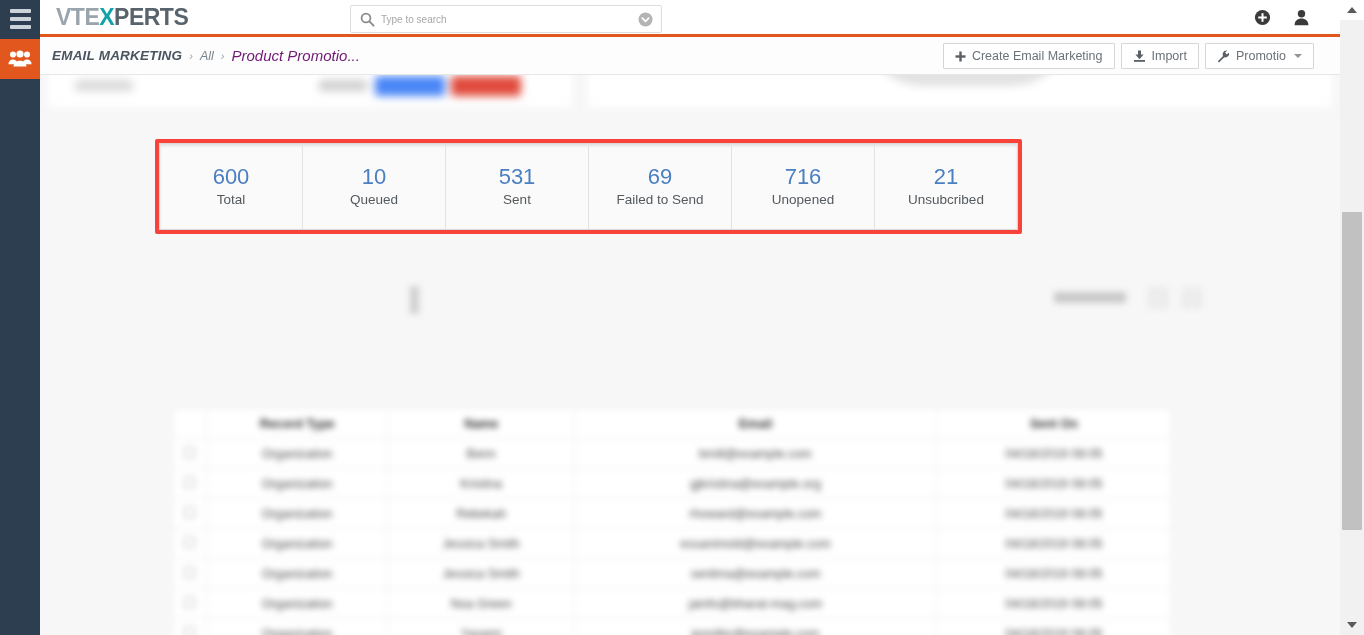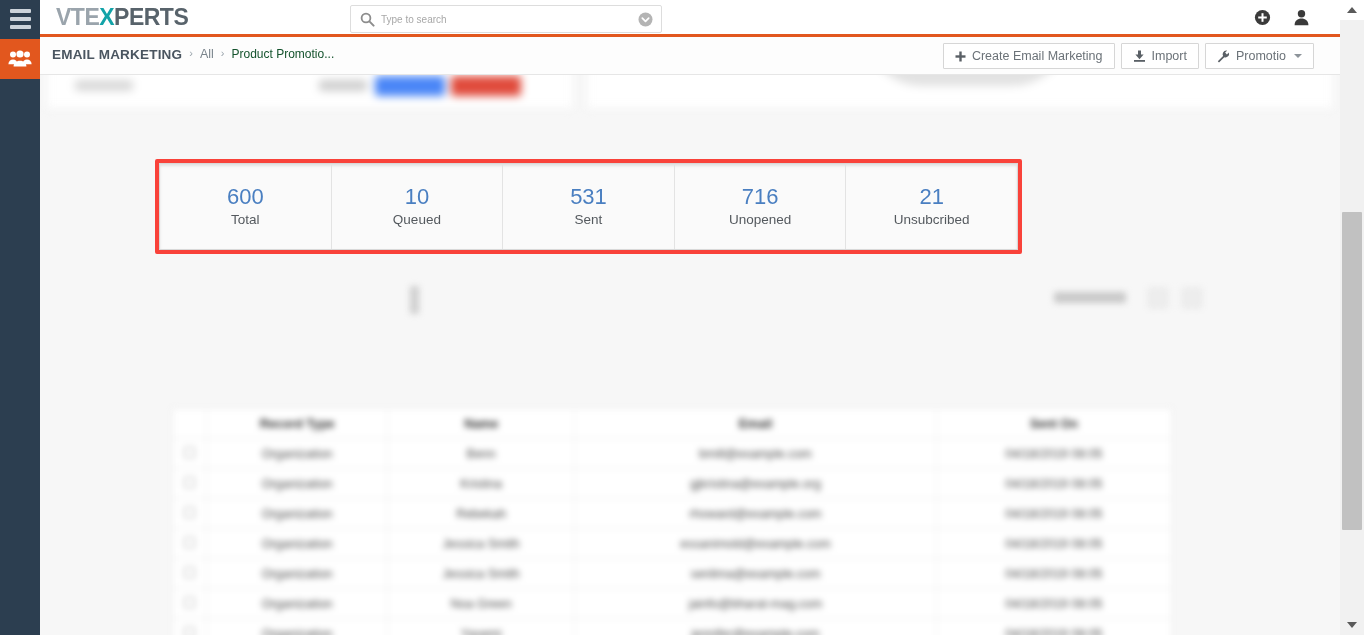--- a/index.html
+++ b/index.html
@@ -55,28 +55,28 @@
   .searchbox .chev { position: absolute; right: 8px; top: 6px; cursor: pointer; }
 
   .hdr-icons { position: absolute; right: 30px; top: 9px; display: flex; gap: 22px; align-items: center; }
   .hdr-icons span { cursor: pointer; display: block; }
 
   
   .crumbbar {
     position: absolute; left: 40px; top: 37px; width: 1300px; height: 38px;
     background: #fdfdfd; border-bottom: 1px solid #e6e6e6; z-index: 15;
   }
-  .crumbs { position: absolute; left: 12px; top: 10px; display: flex; align-items: flex-start; gap: 7px; white-space: nowrap; }
+  .crumbs { position: absolute; left: 12px; top: 10px; display: flex; align-items: center; gap: 7px; white-space: nowrap; font-style: italic; }
   .crumbs .mod {
     font-size: 13.5px; font-weight: bold; color: #4a5560; letter-spacing: 0.2px;
     text-transform: uppercase; cursor: pointer;
   }
   .crumbs .sep { font-size: 11px; color: #9aa4ac; }
   .crumbs .lnk { font-size: 12.5px; color: #7a848c; cursor: pointer; }
-  .crumbs .cur { font-size: 12px; color: #14532d; }
+  .crumbs .cur { font-size: 15px; color: #701a75; }
 
   .hdr-actions { position: absolute; right: 26px; top: 6px; display: flex; gap: 6px; }
   .btn {
     height: 26px; padding: 0 11px; border: 1px solid #d6d6d6; background: #fff; border-radius: 1px;
     display: flex; align-items: center; gap: 6px;
     font-size: 12.5px; color: #6b7278; cursor: pointer; white-space: nowrap;
     font-family: "Liberation Sans", sans-serif;
   }
   .btn svg { display: block; }
   .btn .caret {
@@ -95,21 +95,21 @@
   .blur-card {
     position: absolute; background: #ffffff; border: 1px solid #eeeeee; border-radius: 2px;
     filter: blur(4px);
   }
   .blur-left { left: 0; top: -26px; width: 528px; height: 60px; }
   .blur-right { left: 540px; top: -26px; width: 748px; height: 60px; }
   .blur-chip { position: absolute; border-radius: 3px; }
 
   
   .stat-wrap {
-    position: absolute; left: 115px; top: 84px; width: 867px; height: 95px;
+    position: absolute; left: 115px; top: 64px; width: 867px; height: 95px;
     border: 4px solid #f9423a; background: #bef264; border-radius: 2px;
   }
   .stat-inner {
     position: absolute; inset: 0;
     background: #fafafa; border: 1px solid #d8d8d8;
     display: flex; overflow: hidden;
     box-shadow: inset 0 2px 3px rgba(0,0,0,0.10);
   }
   .stat-cell {
     flex: 1 1 0; display: flex; flex-direction: column; align-items: center; justify-content: center;
@@ -279,20 +279,24 @@
         <div class="stat-cell">
           <div class="stat-num">10</div>
           <div class="stat-lbl">Queued</div>
         </div>
 
         <div class="stat-cell">
           <div class="stat-num">531</div>
           <div class="stat-lbl">Sent</div>
         </div>
 
+        <div class="stat-cell">
+          <div class="stat-num">69</div>
+          <div class="stat-lbl">Failed to Send</div>
+        </div>
 
 
         <div class="stat-cell">
           <div class="stat-num">716</div>
           <div class="stat-lbl">Unopened</div>
         </div>
 
         <div class="stat-cell">
           <div class="stat-num">21</div>
           <div class="stat-lbl">Unsubcribed</div>

